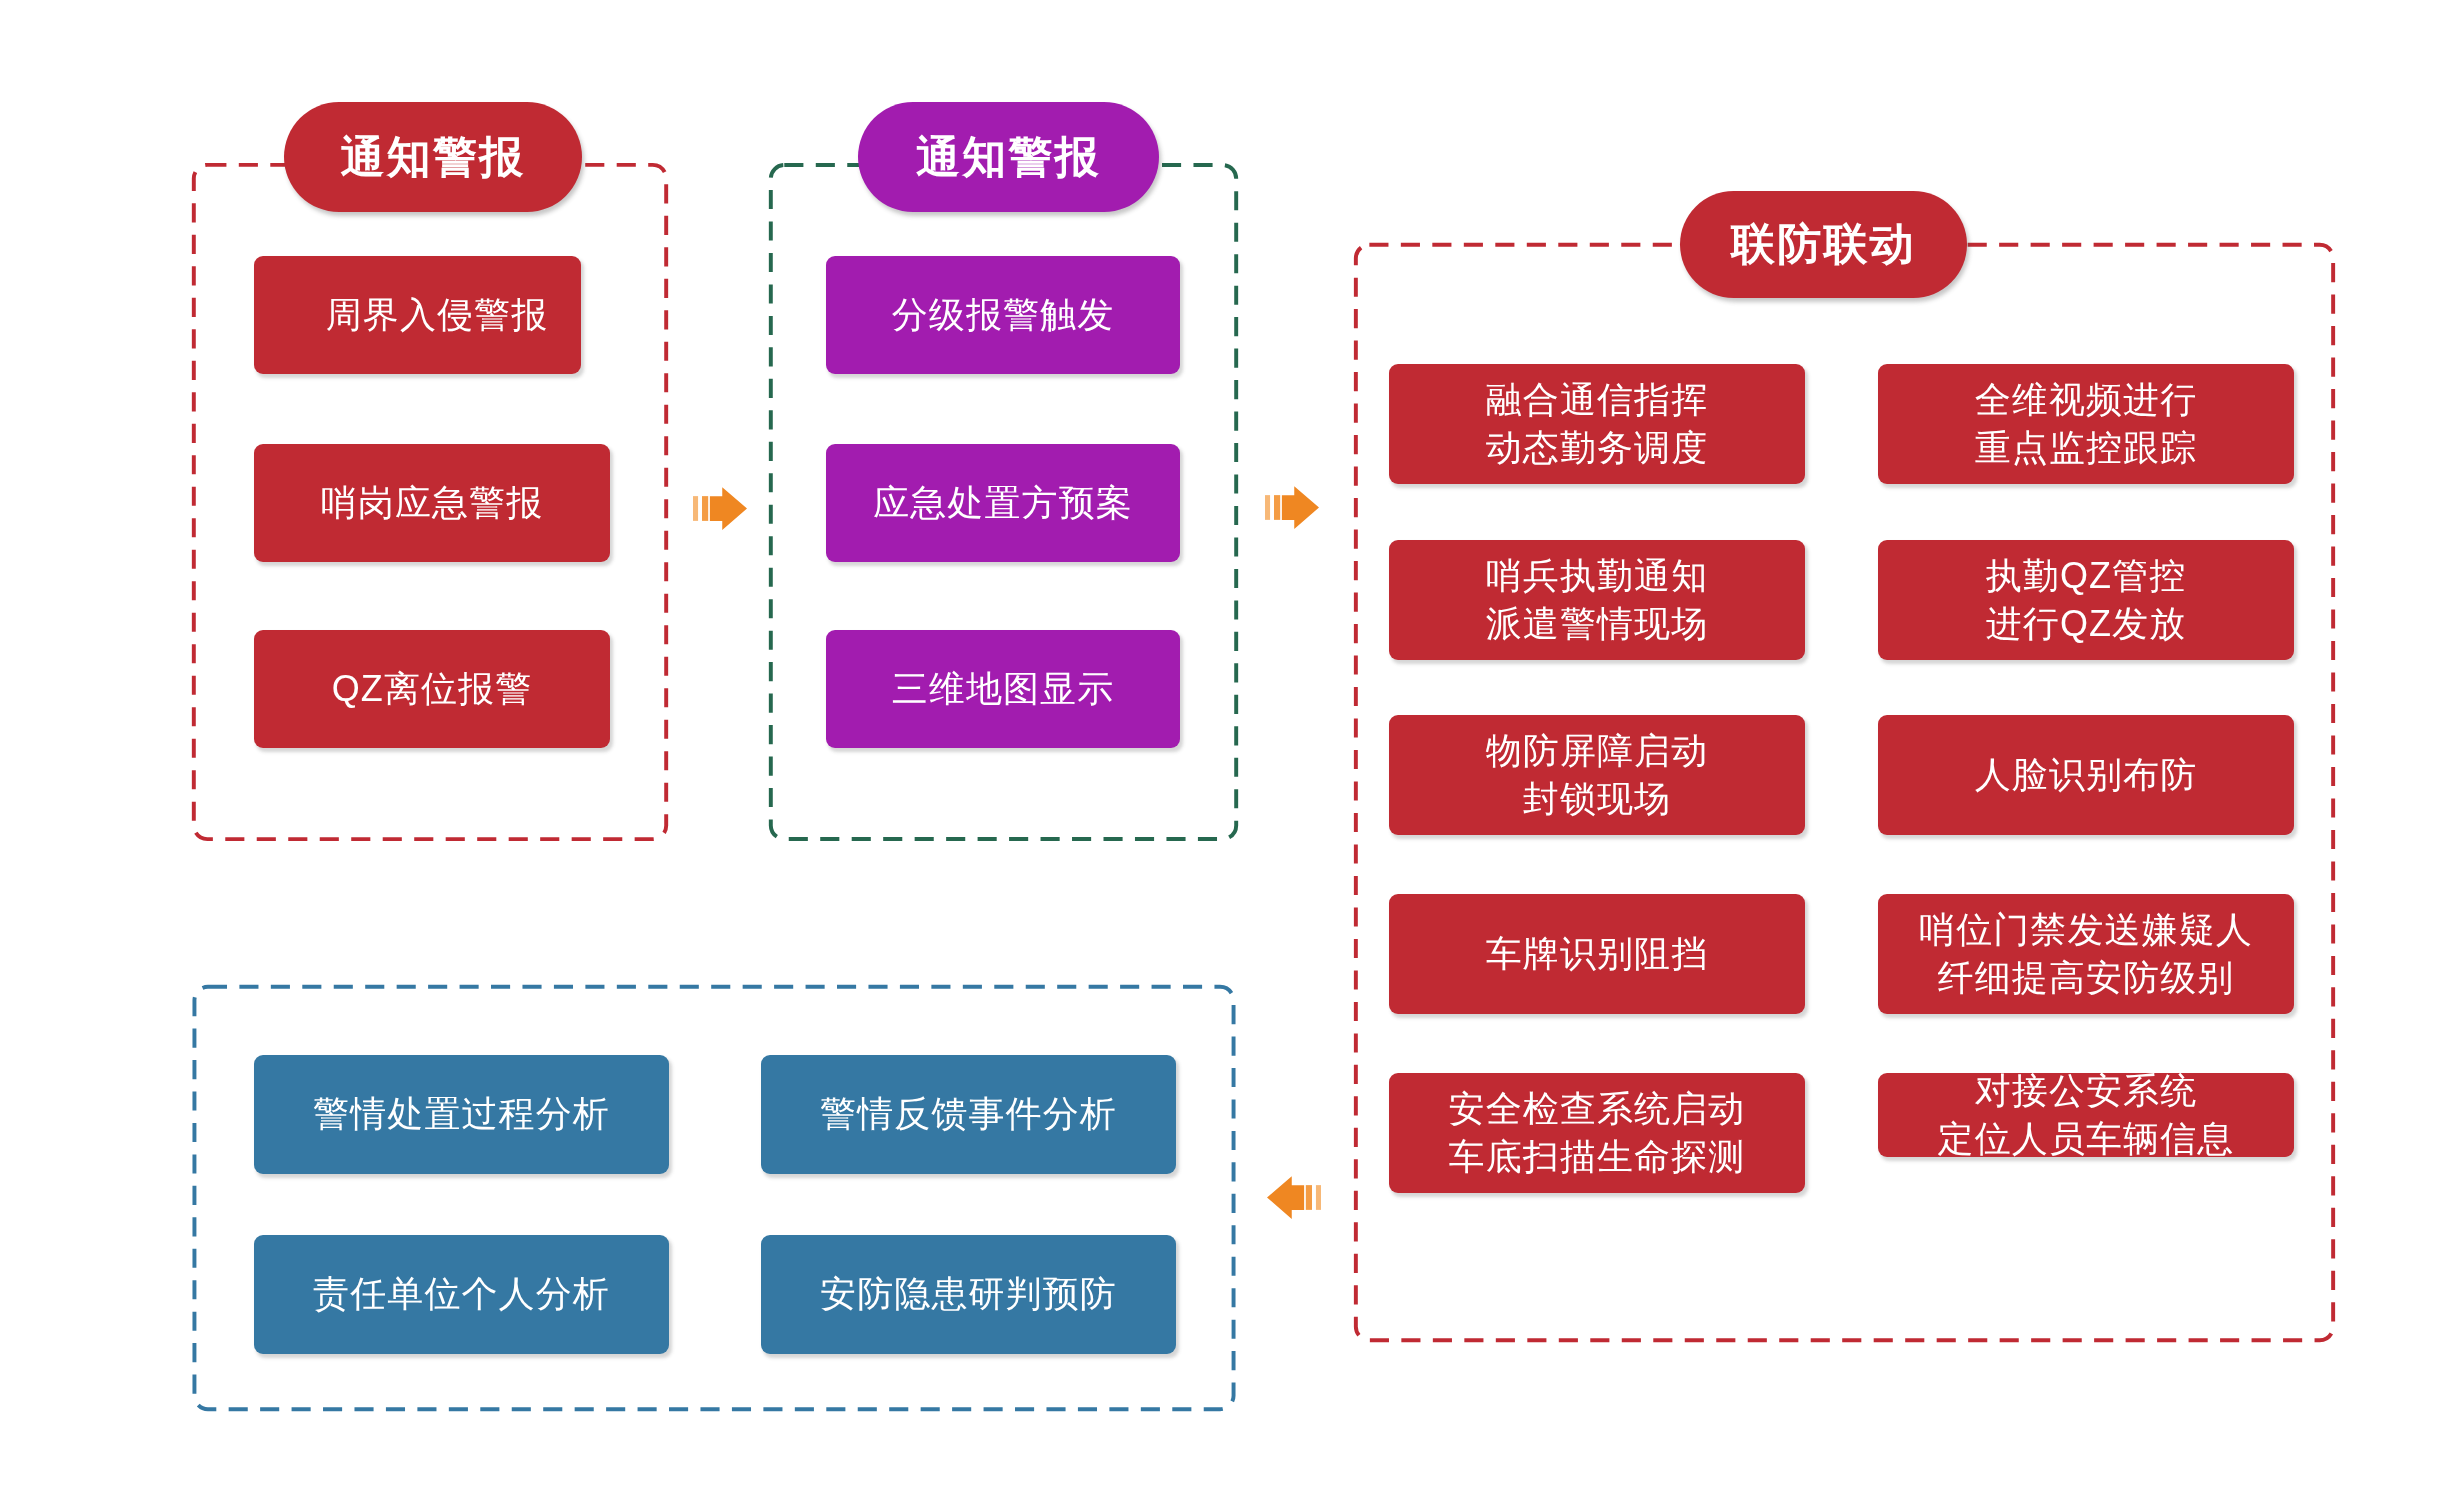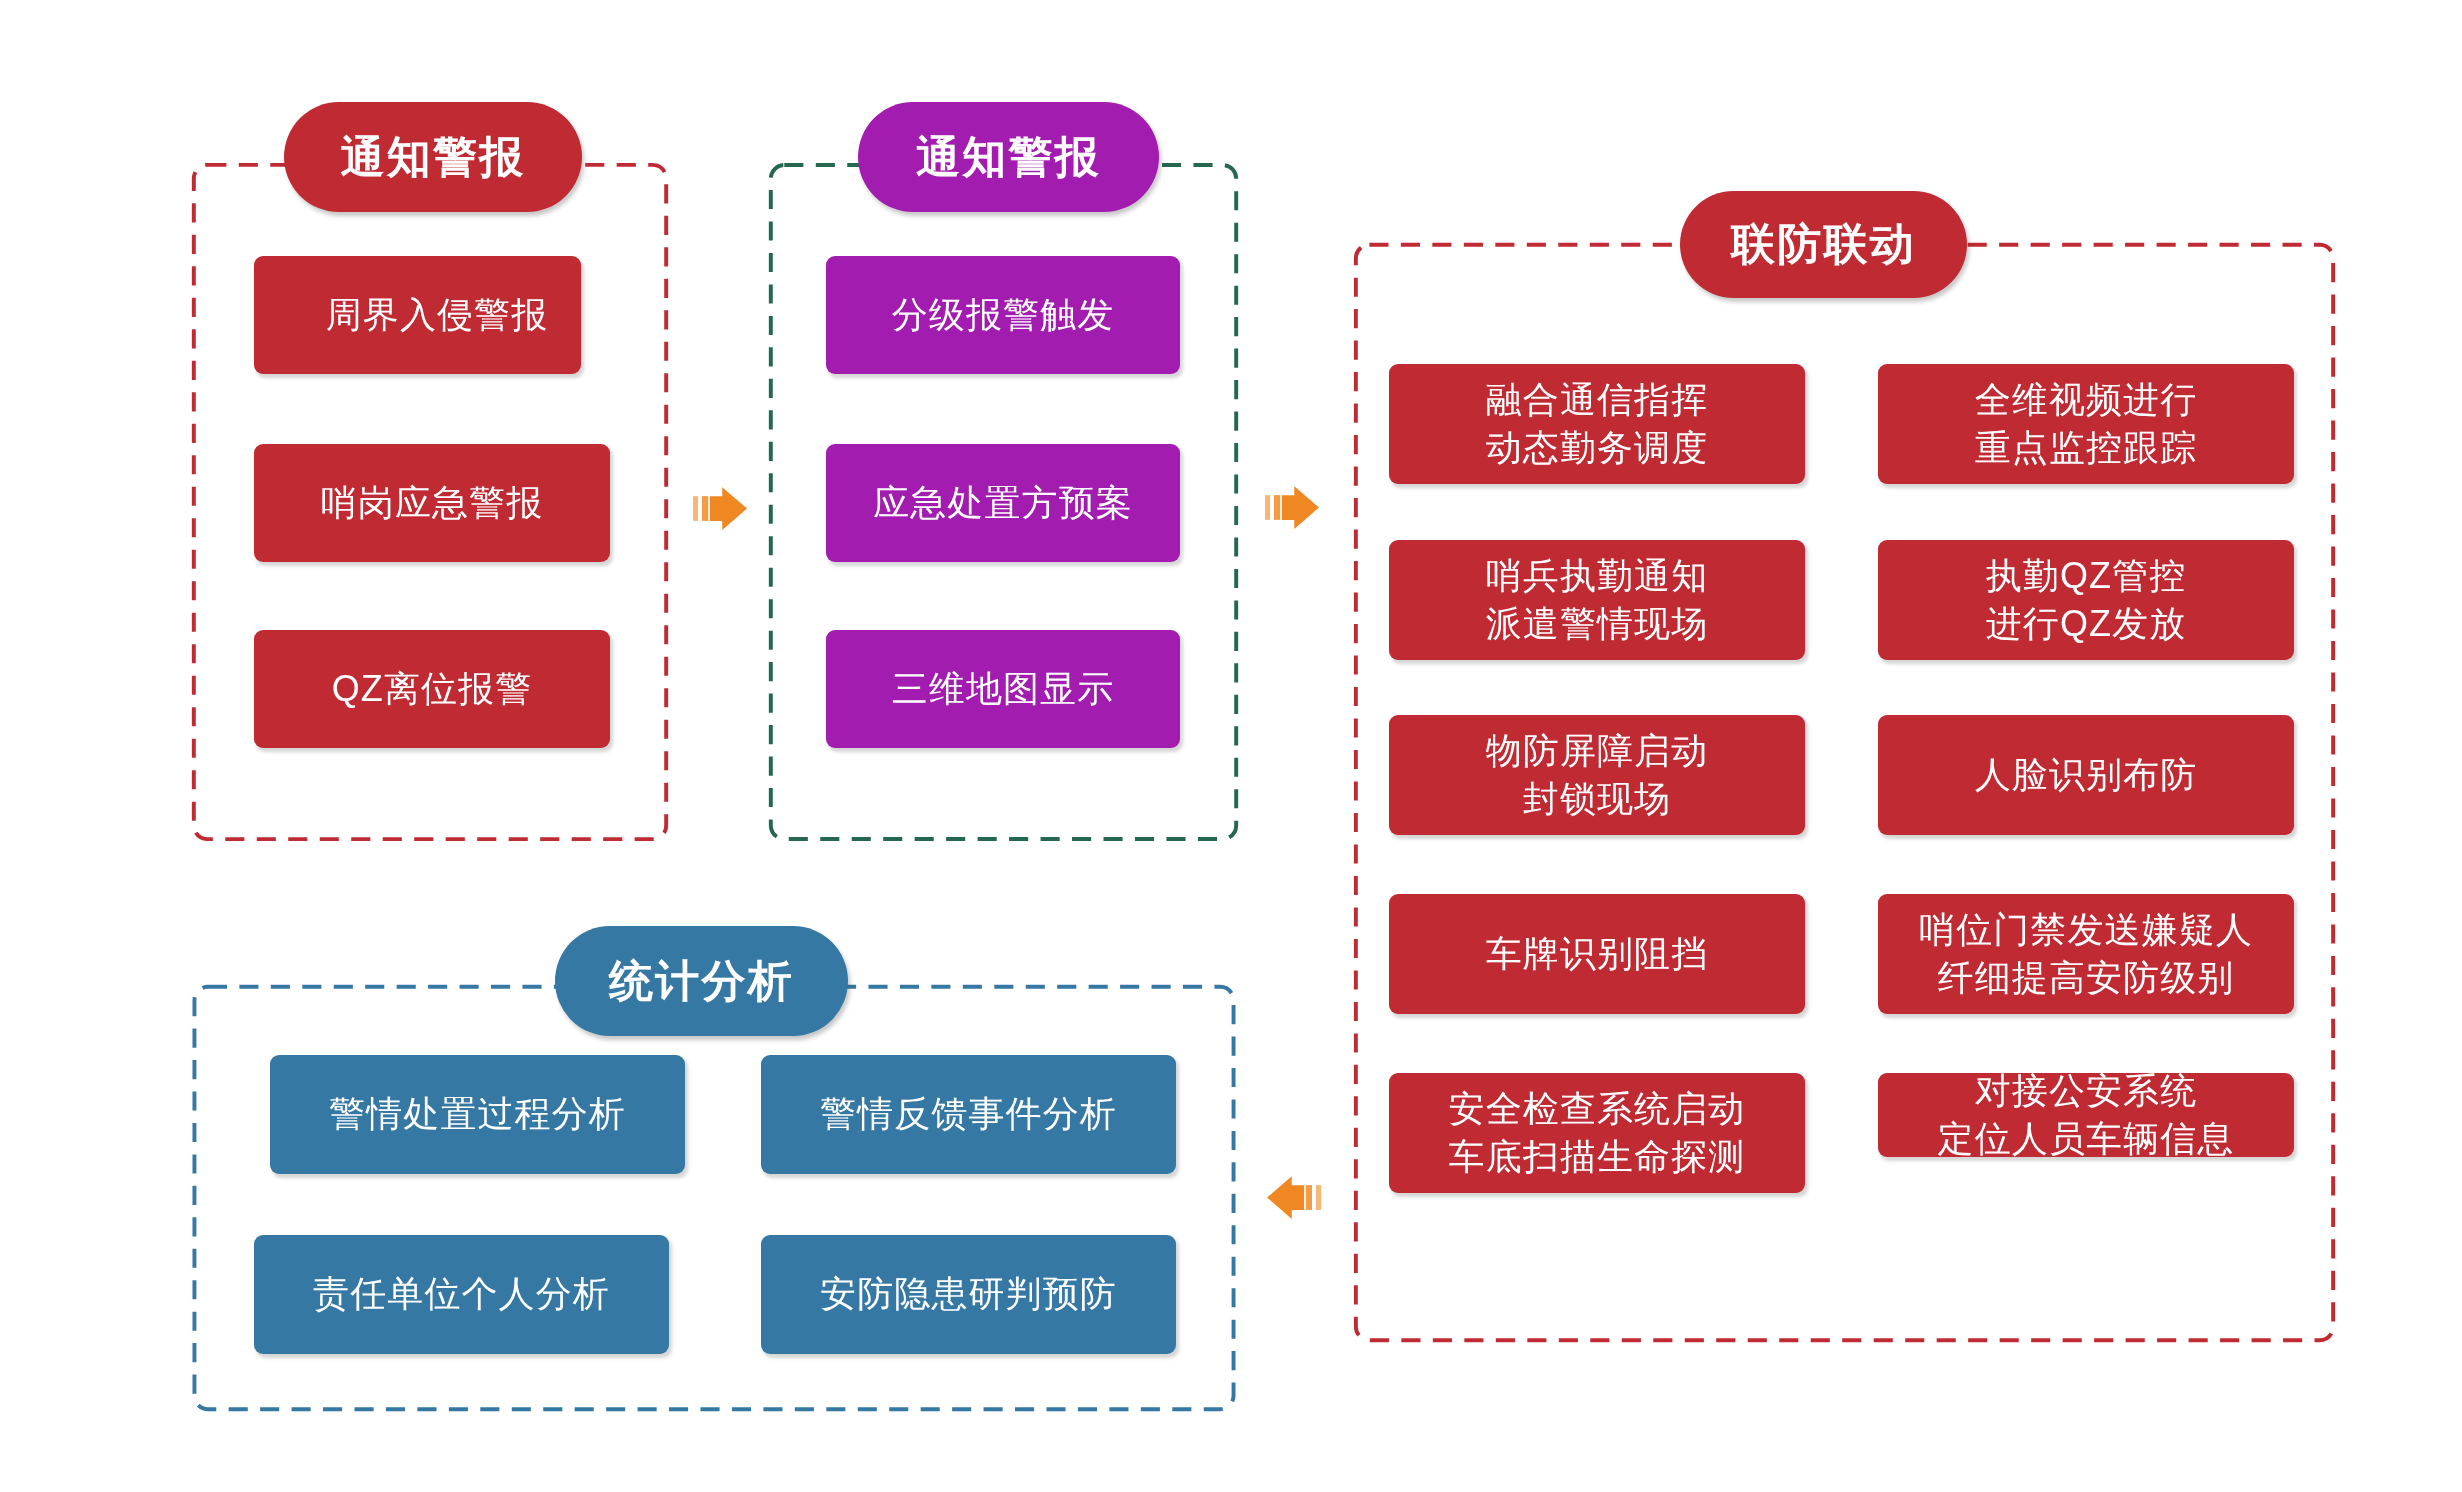--- a/index.html
+++ b/index.html
@@ -89,20 +89,19 @@
 
   <svg class="arrow" style="left:1267px;top:1176px;" width="54" height="43" viewBox="0 0 96 76">
     <rect x="87" y="16" width="9" height="44" fill="#F7B877"></rect>
     <rect x="69" y="16" width="11" height="44" fill="#F49C44"></rect>
     <polygon points="66,16 44,16 44,0 0,38 44,76 44,60 66,60" fill="#EF8722"></polygon>
   </svg>
 
   <svg class="panel-border" style="left:191px;top:984px;" width="1046" height="428" viewBox="0 0 1860 762">
     <rect x="5" y="5" width="1850" height="752" rx="24" fill="none" stroke-width="7" stroke-dasharray="34 22" stroke="#3578A3"></rect>
   </svg>
-  <div class="pill blue" style="left:555px;top:926px;width:293px;height:110px;">统计分析</div>
-  <div class="box blue" style="left:254px;top:1055px;width:415px;height:119px;margin-left:16px;">警情处置过程分析</div>
+  <div class="box blue" style="left:254px;top:1055px;width:415px;height:119px;">警情处置过程分析</div>
   <div class="box blue" style="left:761px;top:1055px;width:415px;height:119px;">警情反馈事件分析</div>
   <div class="box blue" style="left:254px;top:1235px;width:415px;height:119px;">责任单位个人分析</div>
   <div class="box blue" style="left:761px;top:1235px;width:415px;height:119px;">安防隐患研判预防</div>
 
 </div>
 
 
 </body></html>

